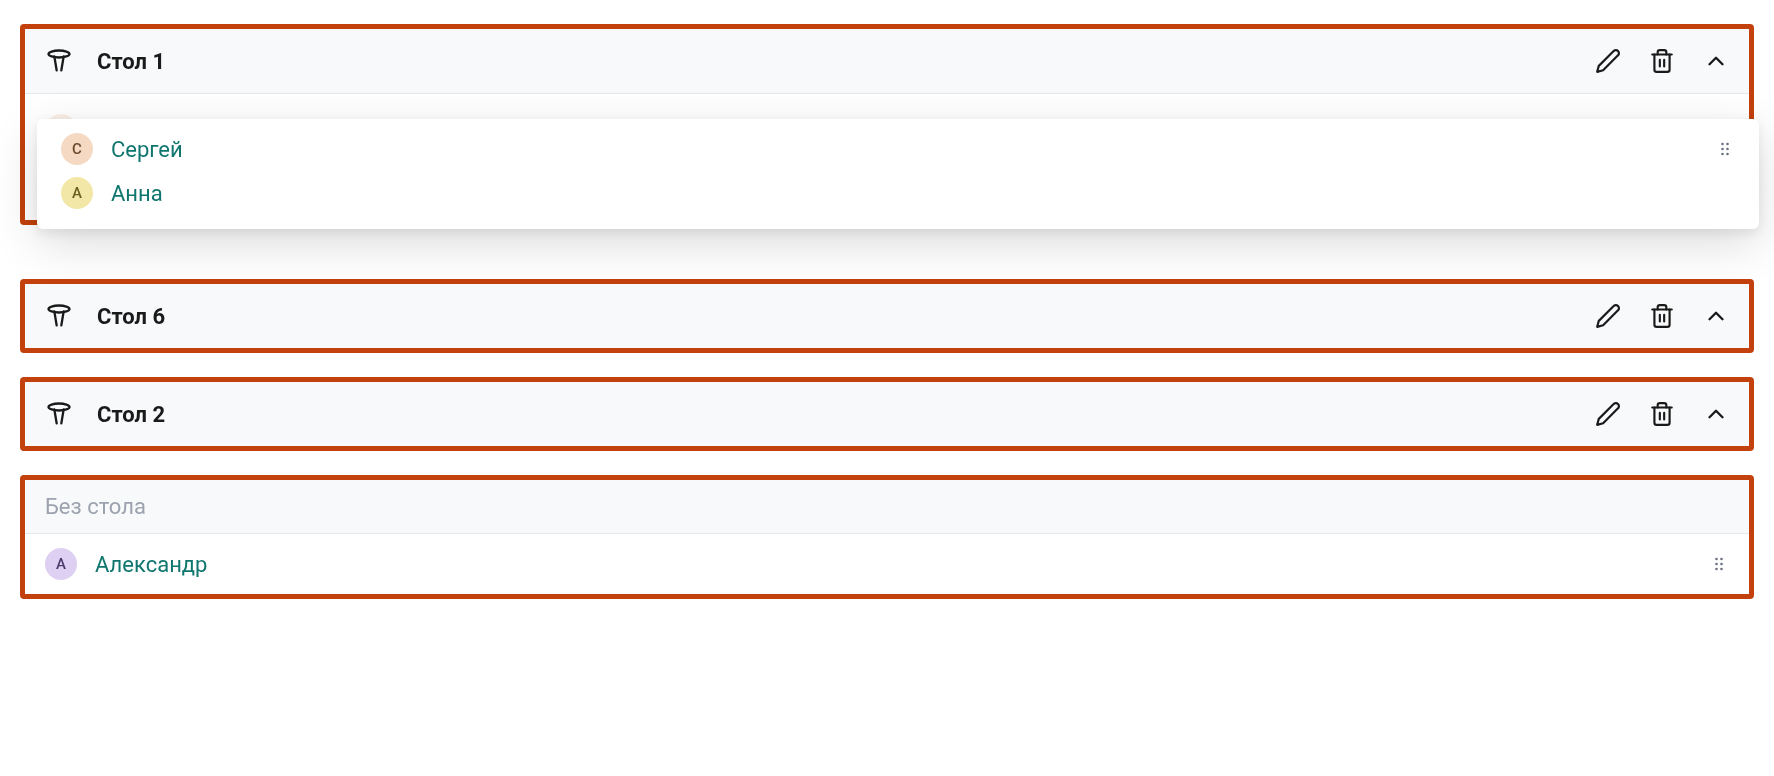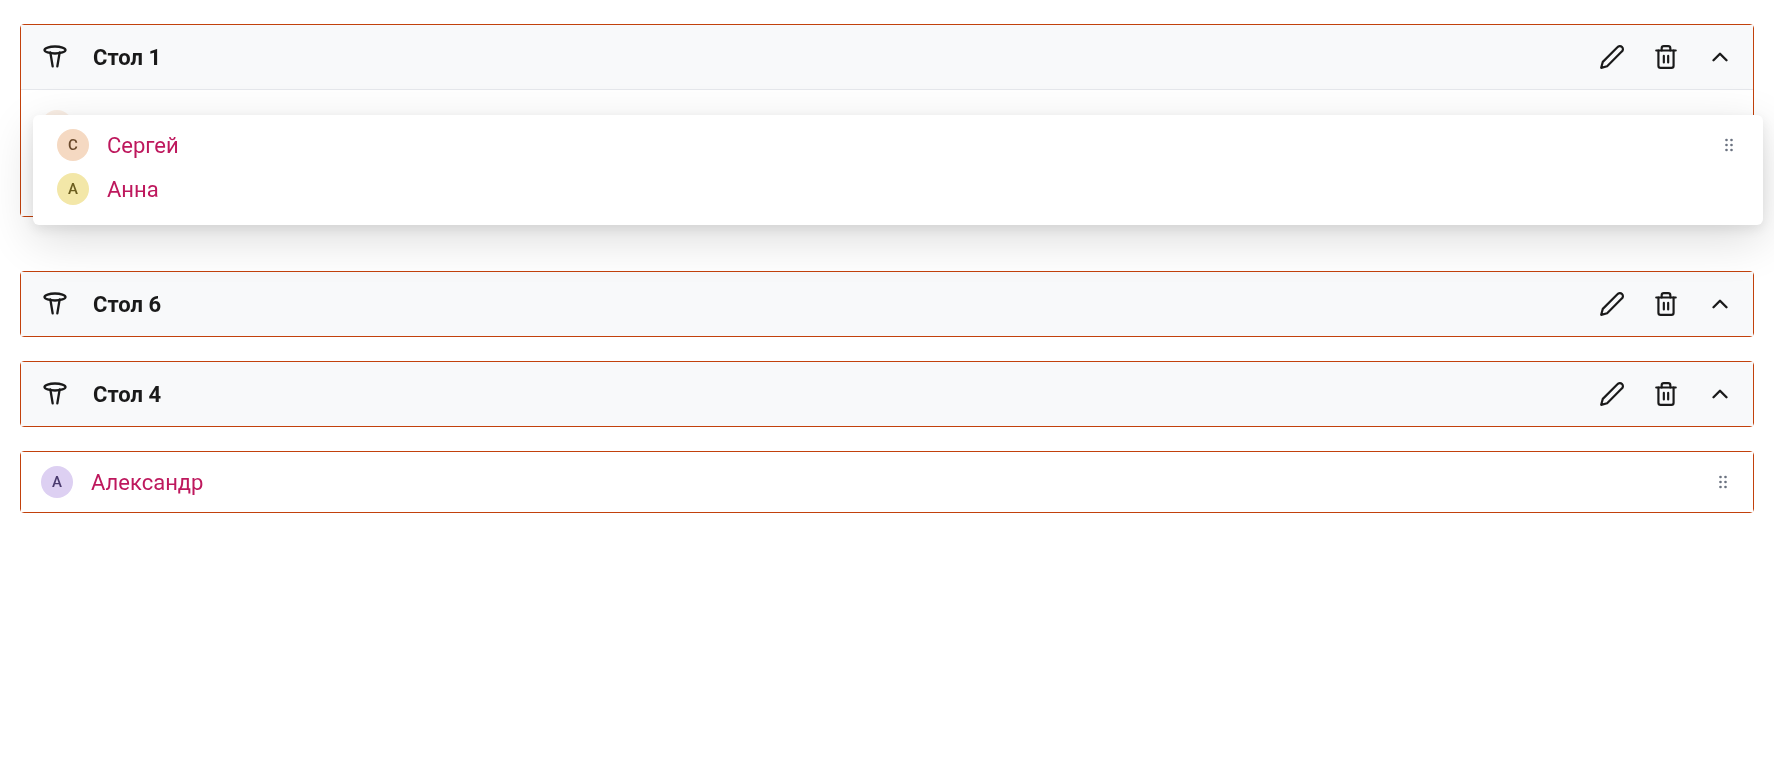--- a/index.html
+++ b/index.html
@@ -3,21 +3,21 @@
   <meta charset="utf-8">
   <style>
     * { box-sizing: border-box; margin: 0; padding: 0; }
     body {
       font-family: -apple-system, BlinkMacSystemFont, "Segoe UI", Roboto, Helvetica, Arial, sans-serif;
       background: #ffffff;
       padding: 24px 20px;
       color: #1a1a1a;
     }
     .table-group {
-      border: 1px solid #c2410c;
+      border: 5px solid #c2410c;
       border-radius: 4px;
       margin-bottom: 24px;
       position: relative;
     }
     .table-header, .untitled-header {
       display: flex;
       align-items: center;
       justify-content: space-between;
       background: #f8f9fa;
       padding: 18px 20px;
@@ -79,21 +79,21 @@
       justify-content: center;
       font-size: 15px;
       font-weight: 500;
     }
     .avatar.col-orange { background: #f5d9c2; color: #6b4a2c; }
     .avatar.col-yellow { background: #f3e7a8; color: #6b5d1e; }
     .avatar.col-purple { background: #ddd0f2; color: #4a3a6e; }
     .guest-name {
       font-size: 22px;
       font-weight: 400;
-      color: #be185d;
+      color: #0f766e;
     }
     .drag-handle {
       color: #6b7280;
       cursor: grab;
       display: inline-flex;
     }
     .drag-handle.ghost { opacity: 0.3; }
     .drag-overlay {
       position: absolute;
       left: 12px;
@@ -252,21 +252,21 @@
 <div class="table-group">
   <div class="table-header">
     <div class="table-header-left">
       <span class="icon-btn">
         <svg width="28" height="28" viewBox="0 0 24 24" fill="none" stroke="currentColor" stroke-width="2" stroke-linecap="round" stroke-linejoin="round">
           <ellipse cx="12" cy="6" rx="9" ry="3"></ellipse>
           <path d="M8 8 L10 20"></path>
           <path d="M16 8 L14 20"></path>
         </svg>
       </span>
-      <span class="table-title">Стол 4</span>
+      <span class="table-title">Стол 2</span>
     </div>
     <div class="table-header-right">
       <span class="icon-btn">
         <svg width="26" height="26" viewBox="0 0 24 24" fill="none" stroke="currentColor" stroke-width="2" stroke-linecap="round" stroke-linejoin="round">
           <path d="M17 3a2.85 2.85 0 1 1 4 4L7.5 20.5 2 22l1.5-5.5Z"></path>
         </svg>
       </span>
       <span class="icon-btn">
         <svg width="26" height="26" viewBox="0 0 24 24" fill="none" stroke="currentColor" stroke-width="2" stroke-linecap="round" stroke-linejoin="round">
           <path d="M3 6h18"></path>
@@ -279,20 +279,23 @@
       <span class="icon-btn">
         <svg width="26" height="26" viewBox="0 0 24 24" fill="none" stroke="currentColor" stroke-width="2.2" stroke-linecap="round" stroke-linejoin="round">
           <polyline points="18 15 12 9 6 15"></polyline>
         </svg>
       </span>
     </div>
   </div>
 </div>
 
 <div class="table-group" style="margin-bottom:0;">
+  <div class="untitled-header">
+    <span class="untitled-title">Без стола</span>
+  </div>
   <div class="guest-row">
     <div class="guest-left">
       <span class="avatar col-purple">А</span>
       <span class="guest-name">Александр</span>
     </div>
     <span class="drag-handle">
       <svg width="20" height="20" viewBox="0 0 24 24" fill="currentColor">
           <circle cx="9" cy="6" r="1.6"></circle>
           <circle cx="15" cy="6" r="1.6"></circle>
           <circle cx="9" cy="12" r="1.6"></circle>

